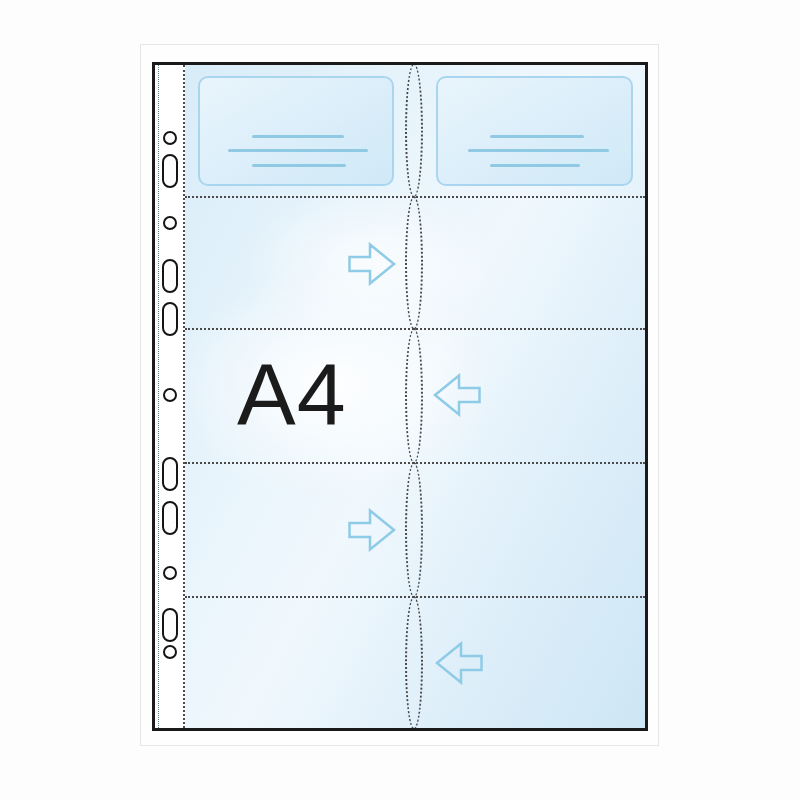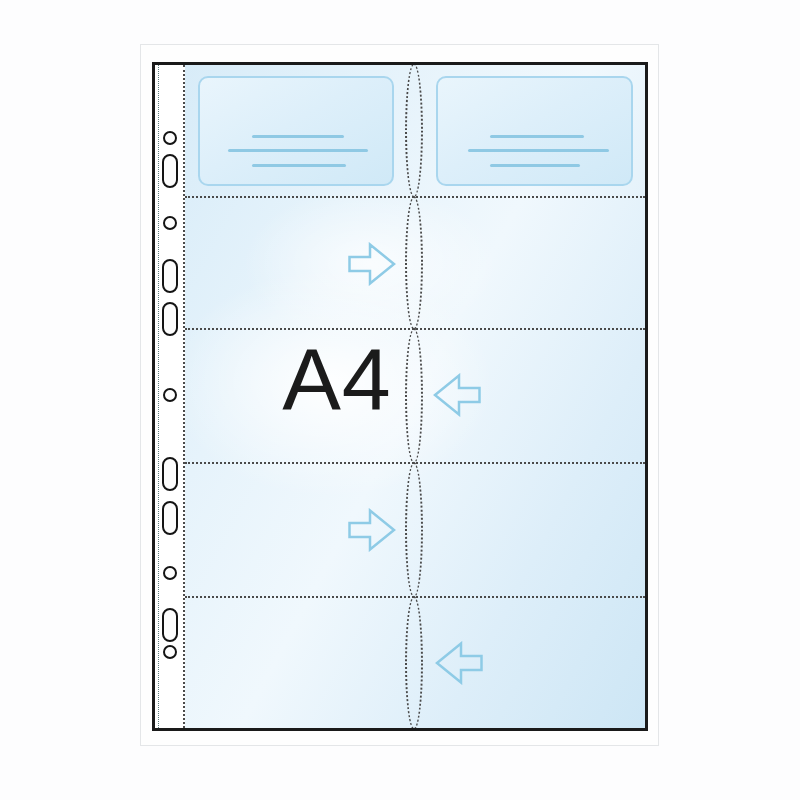--- a/index.html
+++ b/index.html
@@ -107,23 +107,22 @@
     background: #8fc9e4;
   }
   .arrow {
     position: absolute;
     width: 48px;
     height: 44px;
   }
   .size-label {
     position: absolute;
     left: 82px;
-    top: 271px;
+    top: 286px;
     width: 200px;
-    text-align: center;
     font-size: 88px;
     line-height: 1;
     font-weight: 400;
     color: #1b1b1b;
     letter-spacing: 1px;
   }
 </style>
 </head>
 <body>
 

